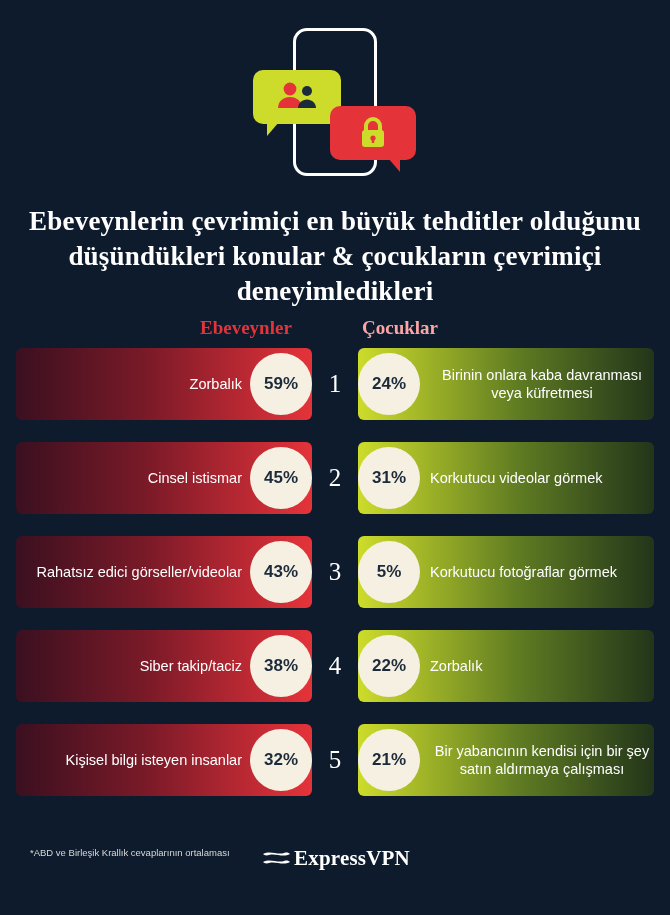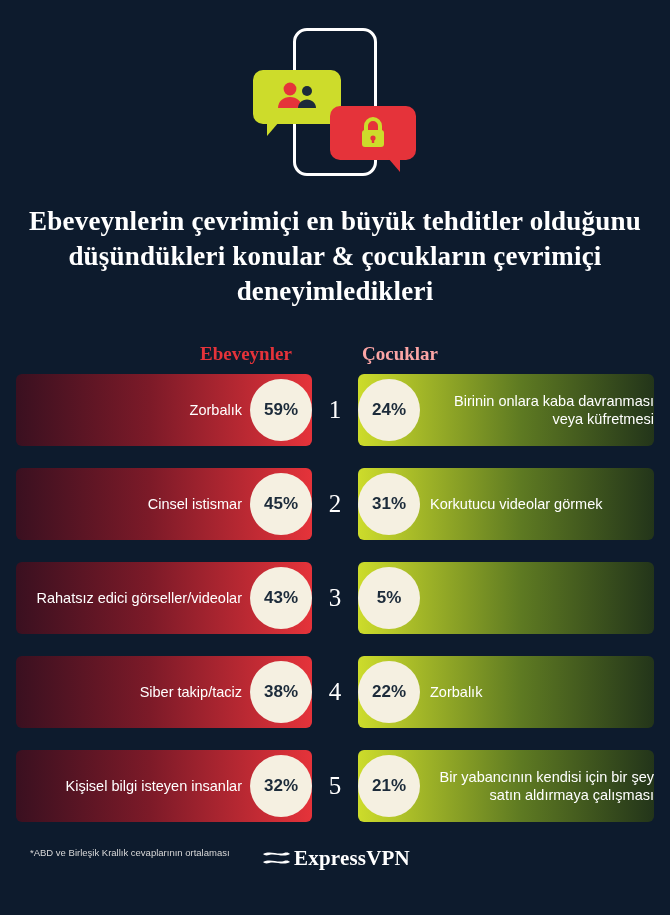--- a/index.html
+++ b/index.html
@@ -82,21 +82,20 @@
     font-size: 27px;
     line-height: 1.3;
     letter-spacing: .2px;
     padding: 6px 24px 0;
   }
 
   
   .col-heads {
     position: relative;
     height: 44px;
-    margin-top: 26px;
   }
   .col-head {
     position: absolute;
     font-family: "Liberation Serif", serif;
     font-weight: bold;
     font-size: 19px;
   }
   .col-head.parents { left: 200px; top: 8px; color: #e5333a; }
   .col-head.kids    { left: 362px; top: 8px; color: #fca5a5; }
 
@@ -132,21 +131,21 @@
   .bar-label {
     font-size: 14.5px;
     line-height: 1.25;
     color: #ffffff;
   }
   .bar-left .bar-label {
     text-align: right;
     padding-right: 70px;
   }
   .bar-right .bar-label {
-    text-align: right;
+    text-align: center;
     padding-left: 72px;
   }
   .circle {
     position: absolute;
     top: 50%;
     transform: translateY(-50%);
     width: 62px;
     height: 62px;
     border-radius: 50%;
     background: #f5f0e1;
@@ -258,20 +257,21 @@
   </div>
 
   <div class="row">
     <div class="bar bar-left">
       <div class="bar-label">Rahatsız edici görseller/videolar</div>
       <div class="circle">43%</div>
     </div>
     <div class="rank">3</div>
     <div class="bar bar-right">
       <div class="circle">5%</div>
+      <div class="bar-label">Korkutucu fotoğraflar görmek</div>
     </div>
   </div>
 
   <div class="row">
     <div class="bar bar-left">
       <div class="bar-label">Siber takip/taciz</div>
       <div class="circle">38%</div>
     </div>
     <div class="rank">4</div>
     <div class="bar bar-right">

